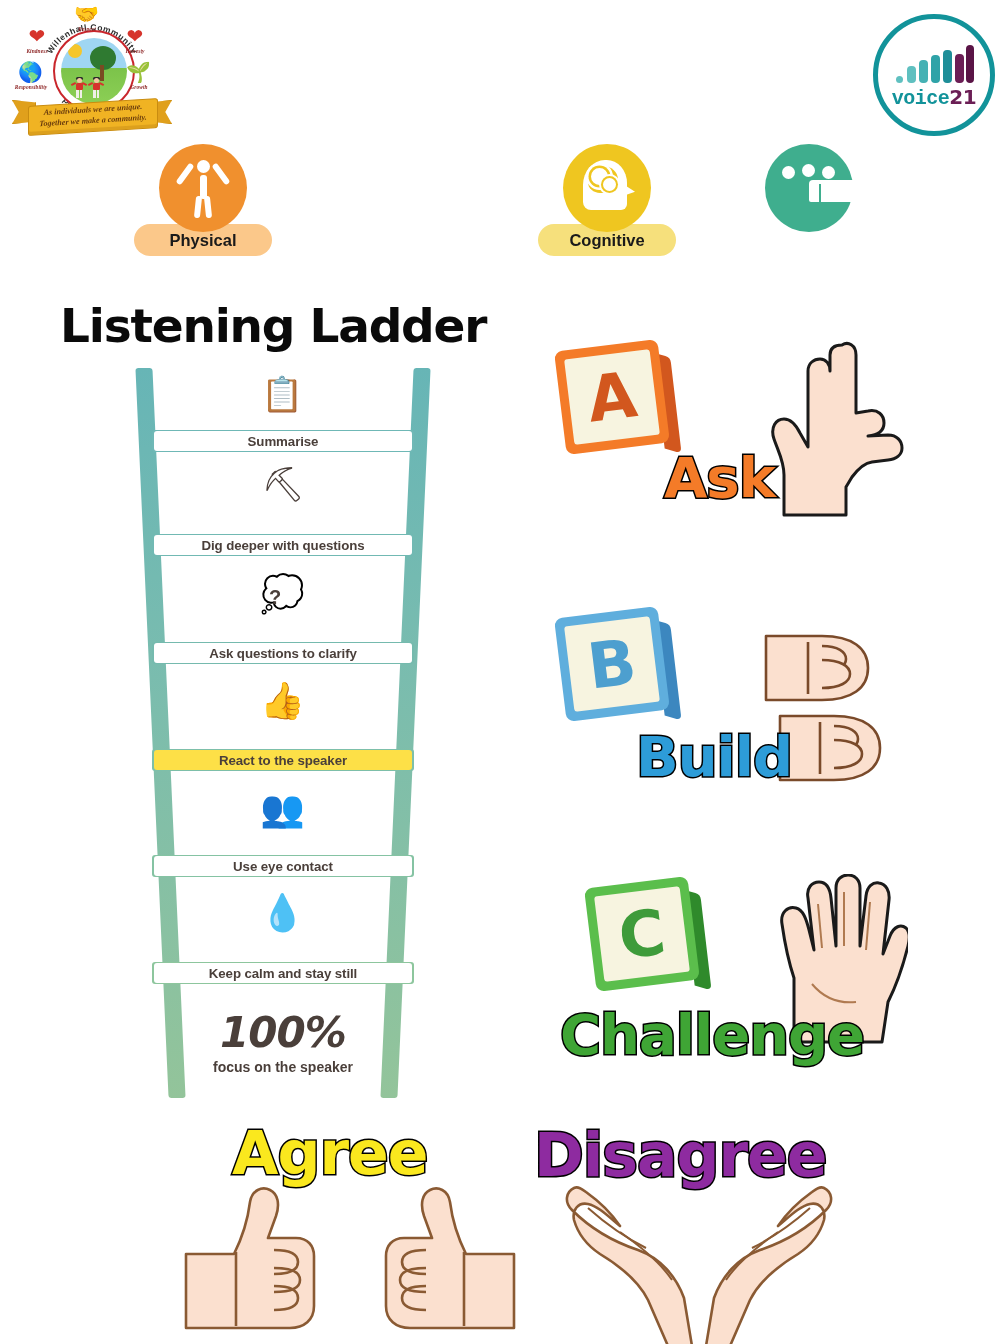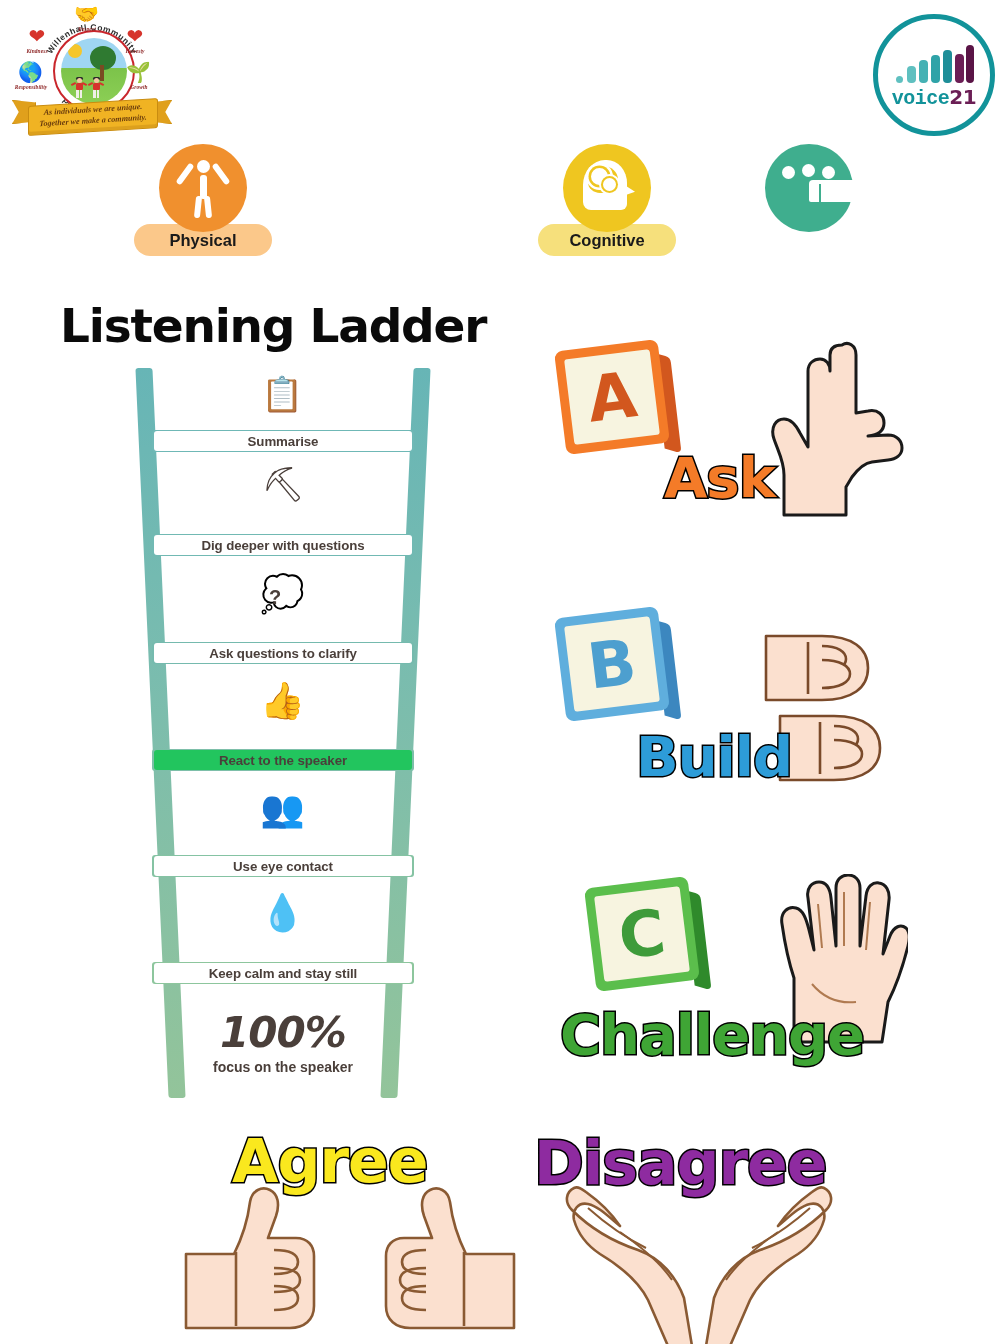--- a/index.html
+++ b/index.html
@@ -464,21 +464,20 @@
 
   
   #agree-word, #disagree-word {
     position: absolute;
     font-family: "DejaVu Sans", sans-serif;
     font-weight: 700;
     font-size: 60px;
     letter-spacing: -1px;
     z-index: 5;
     white-space: nowrap;
-    margin-top: 8px;
   }
 </style>
 </head>
 <body>
 
 <div id="header-row">
 
   <div id="school-crest">
 
     <div class="crest-arc-text">
@@ -635,21 +634,21 @@
 
   <div class="step-icon" style="top:205px; font-size:36px;">💭</div>
   <div class="step-icon" style="top:218px; font-size:20px; font-weight:700; font-family:'Liberation Sans',sans-serif; left:-8px;">?</div>
   <div class="rung-band" style="top:274px; background:#75BAAE;"></div>
   <div class="rung" style="top:275px; background:#ffffff;">
     <span class="rung-label">Ask questions to clarify</span>
   </div>
 
   <div class="step-icon" style="top:312px; font-size:36px;">👍</div>
   <div class="rung-band" style="top:381px; background:#7DBFA9;"></div>
-  <div class="rung" style="top:382px; background:#22c55e;">
+  <div class="rung" style="top:382px; background:#fde047;">
     <span class="rung-label">React to the speaker</span>
   </div>
 
   <div class="step-icon" style="top:420px; font-size:36px;">👥</div>
   <div class="rung-band" style="top:487px; background:#85C3A3;"></div>
   <div class="rung" style="top:488px; background:#ffffff;">
     <span class="rung-label">Use eye contact</span>
   </div>
 
   <div class="step-icon" style="top:524px; font-size:36px;">💧</div>

